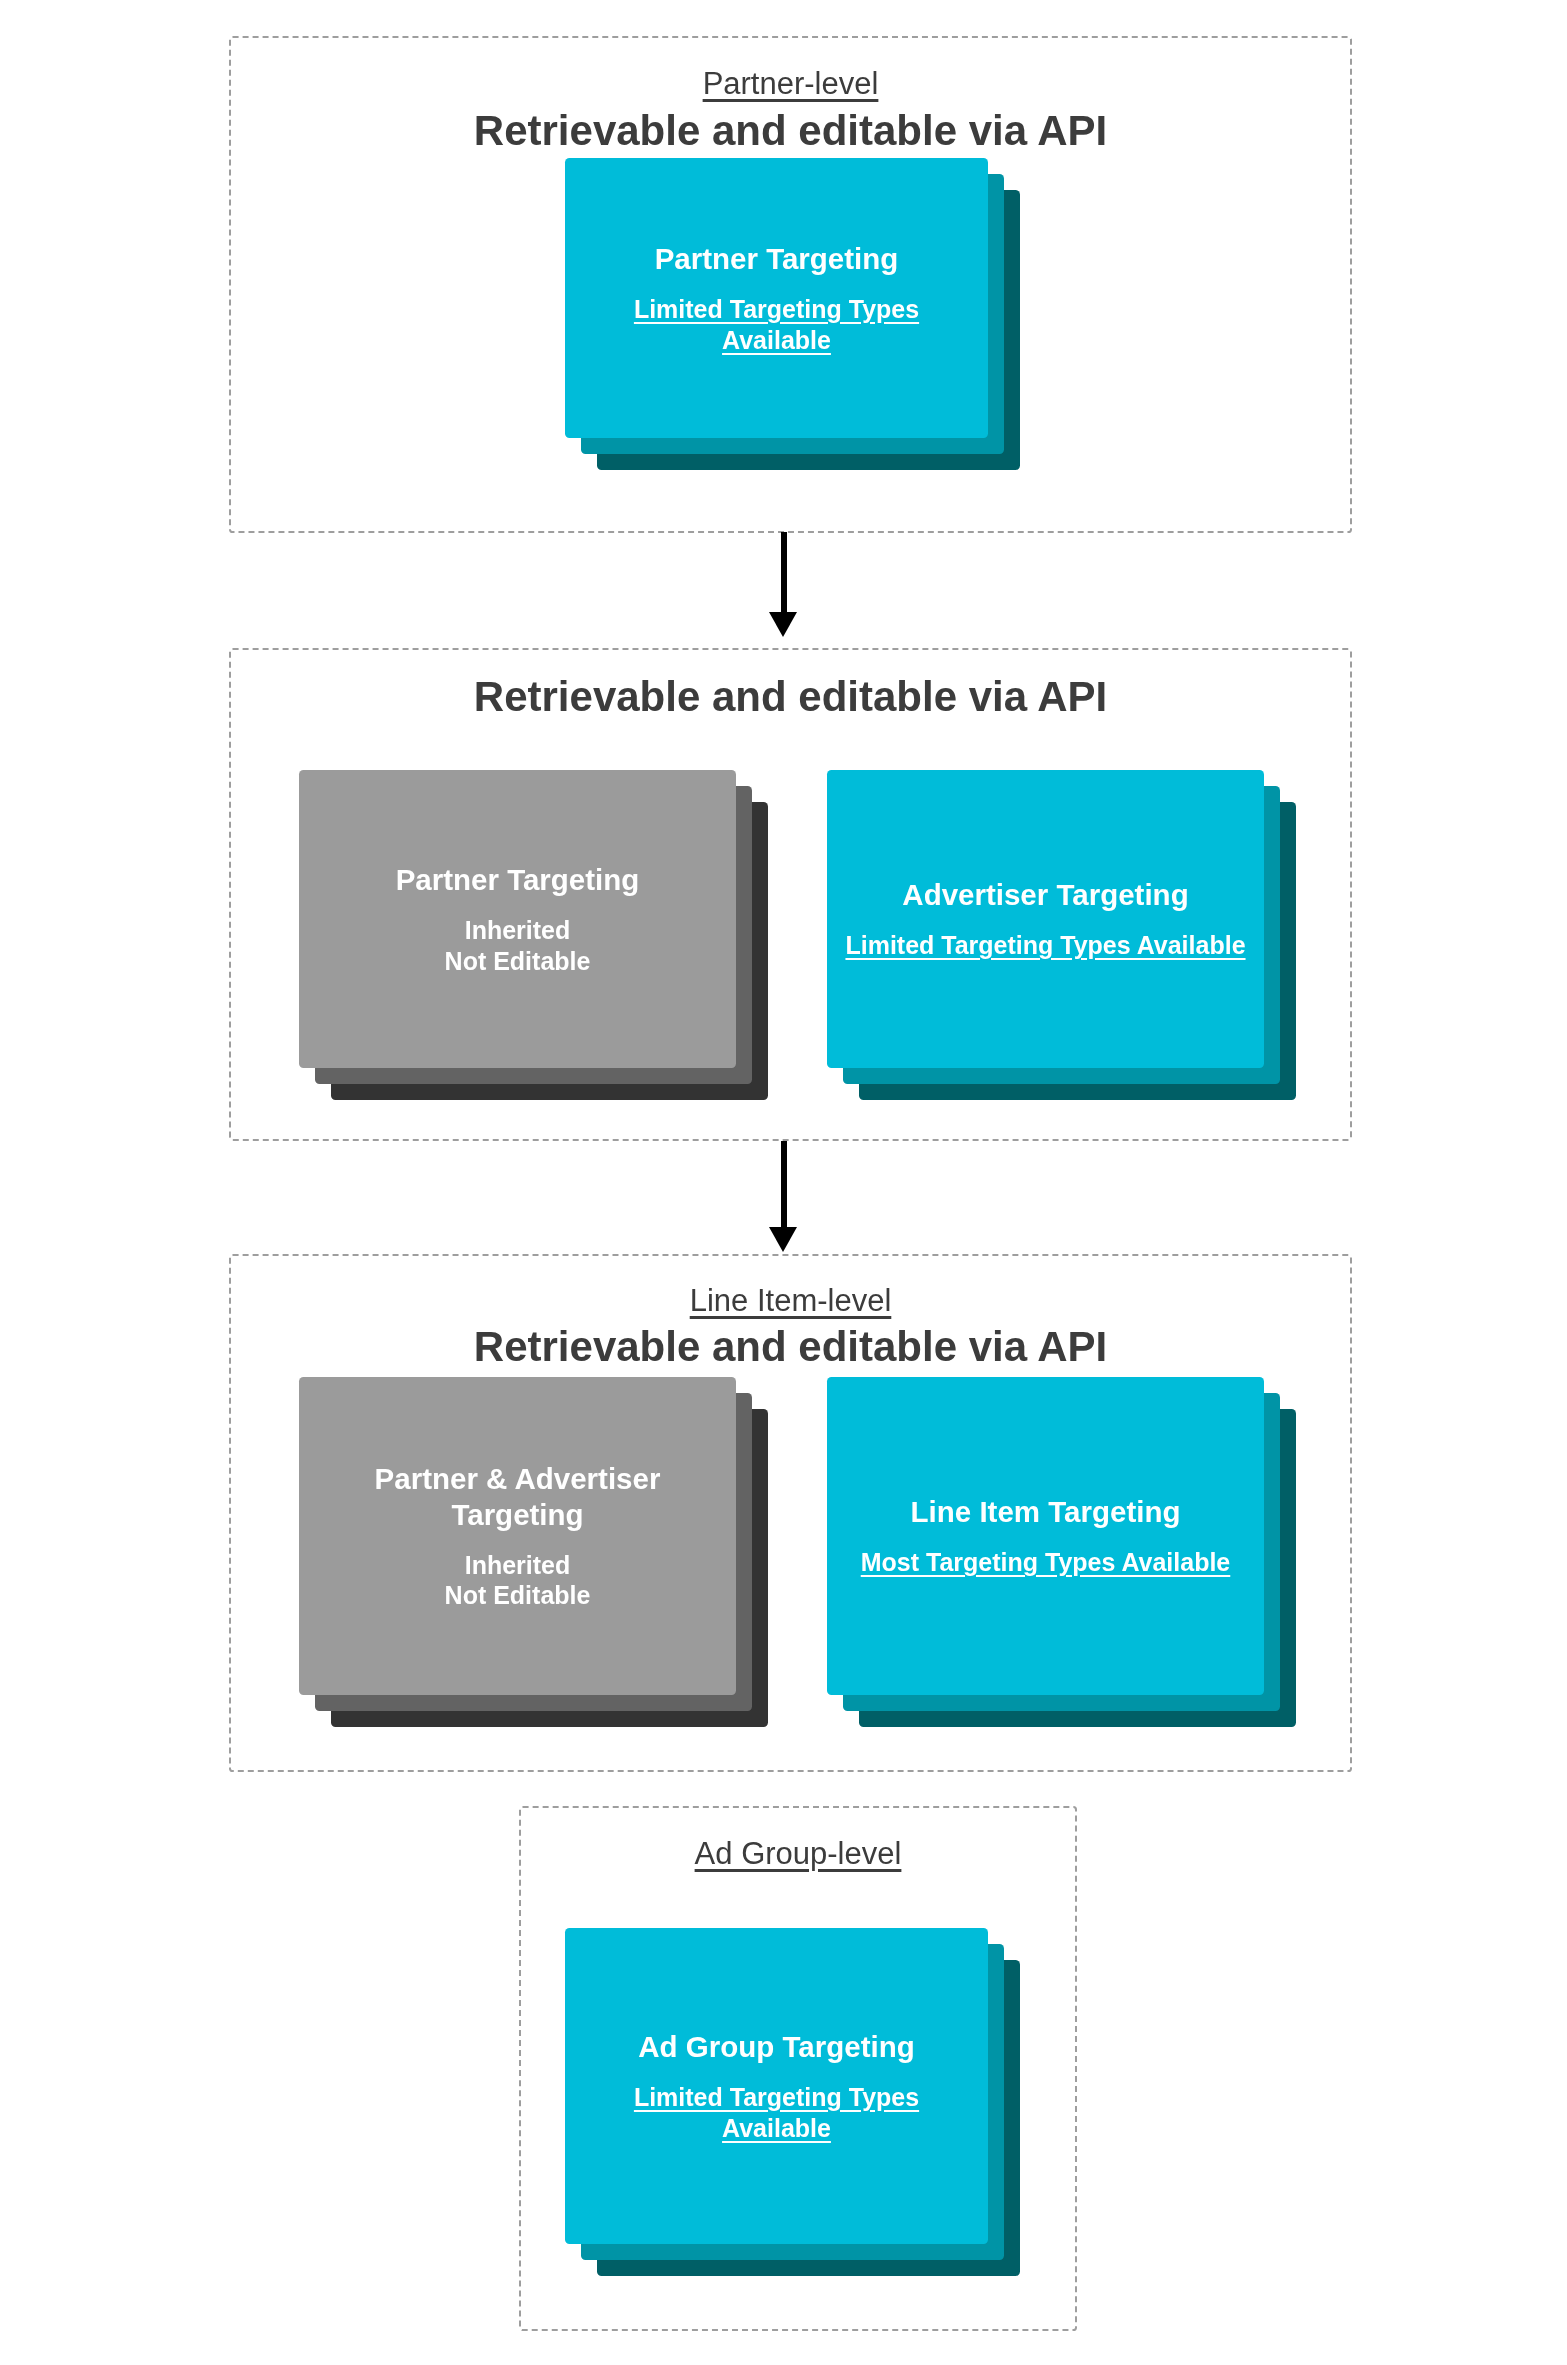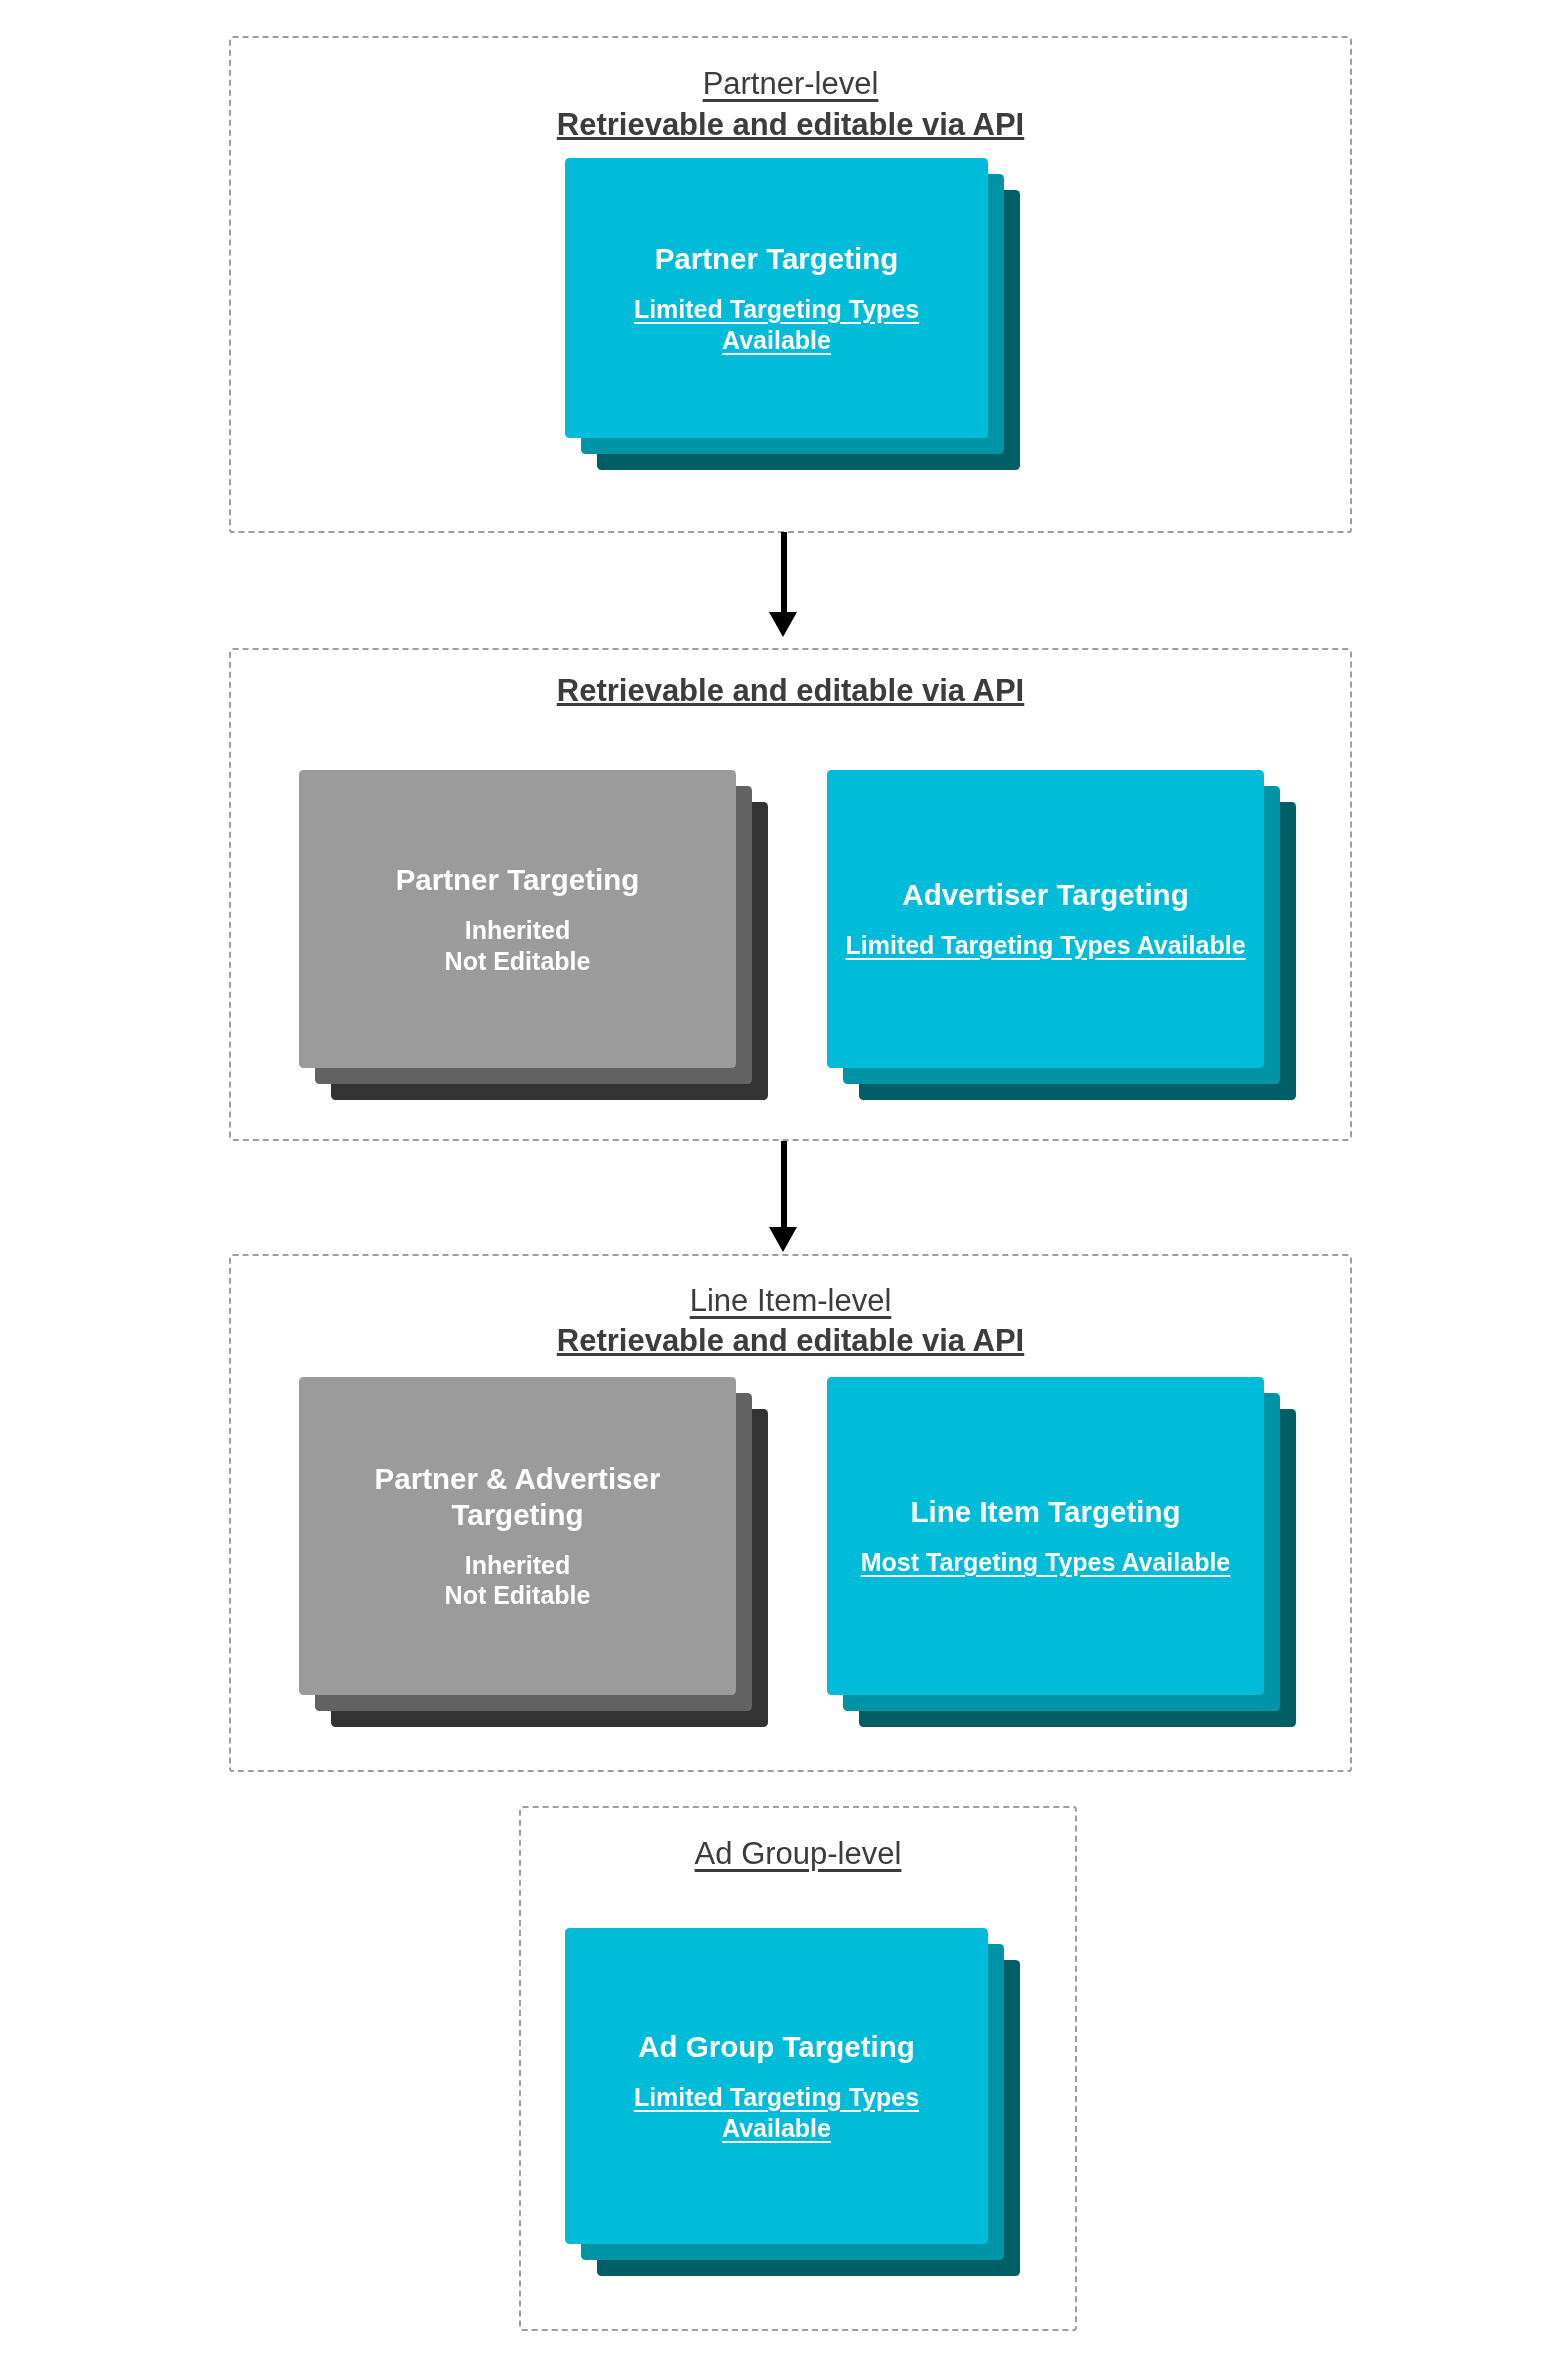--- a/index.html
+++ b/index.html
@@ -41,26 +41,25 @@
     line-height: 1.18;
     font-weight: 400;
     color: #3c3c3c;
     text-decoration: underline;
     text-underline-offset: 4.5px;
     margin-top: 7px;
   }
 
   .level-sub {
     display: block;
-    font-size: 31px;
+    font-size: 42px;
     line-height: 1.2;
     font-weight: 700;
     color: #3c3c3c;
     margin-top: 2.7px;
-    text-decoration: underline;
   }
 
   .level-sub.alert { color: #ff2600; }
 
   
   .card-stack {
     position: absolute;
   }
 
   .card-layer {

